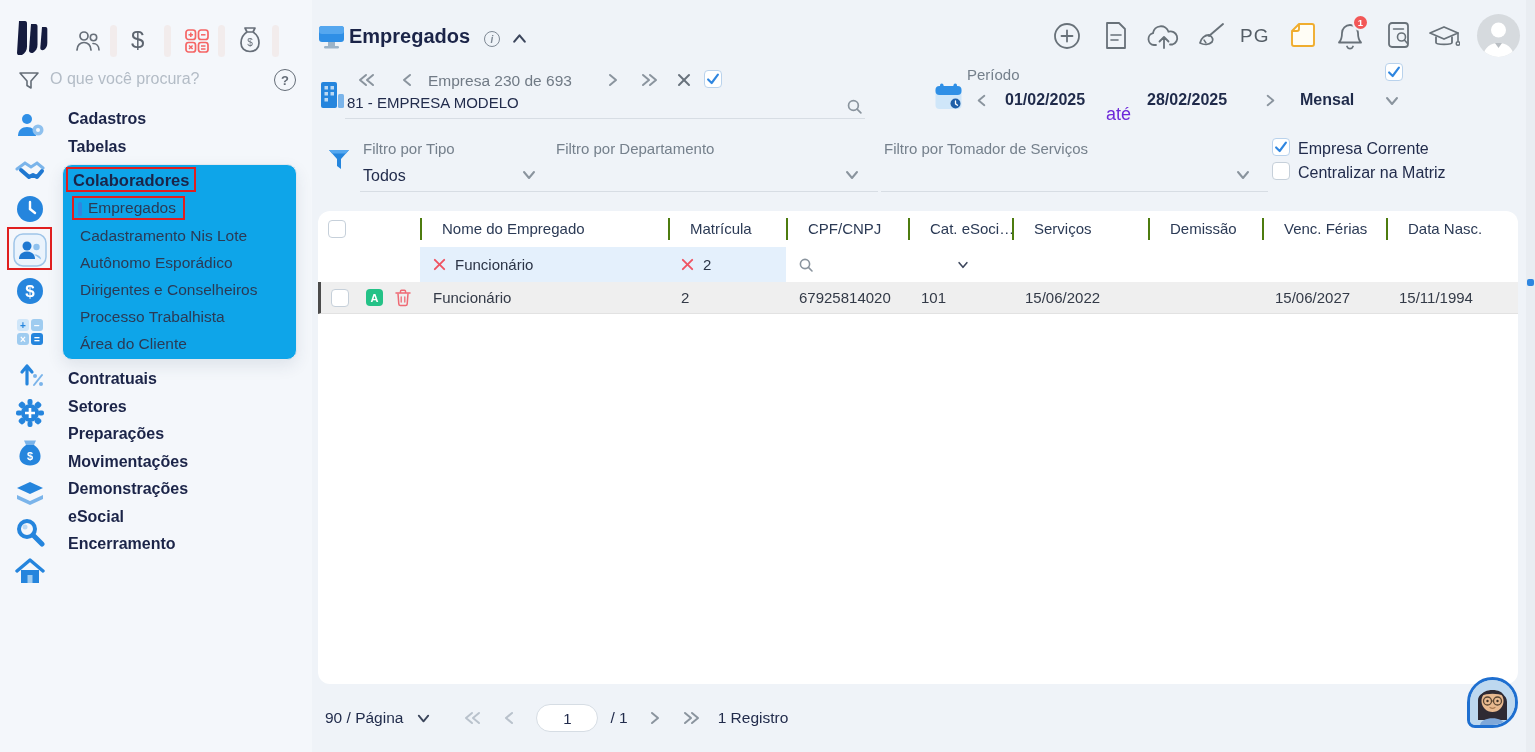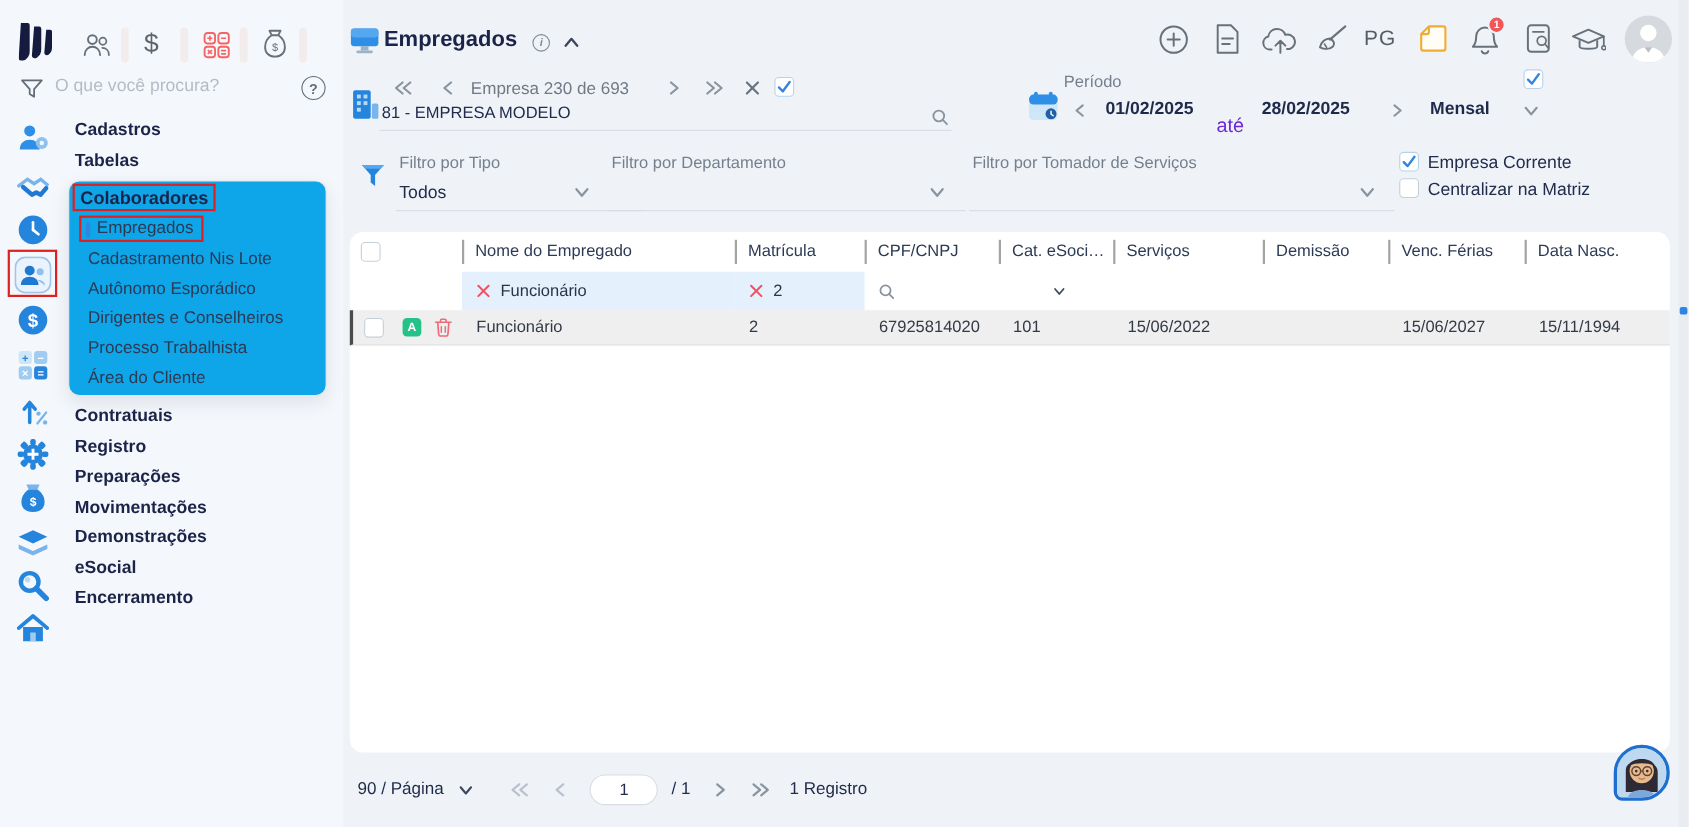--- a/index.html
+++ b/index.html
@@ -53,21 +53,21 @@
   
   .title { font-size:20px; }
   .underline { position:absolute; height:1px; background:#d7dde4; }
 
   
   .card { position:absolute; left:318px; top:211px; width:1200px; height:473px;
           background:#fff; border-radius:12px; }
   .tgrid { display:grid; grid-template-columns:38px 64px 248px 118px 122px 104px 136px 114px 124px 132px;
            align-items:center; }
   .t-head { height:36px; }
-  .t-head .hc { font-size:15px; color:#2b3a55; padding-left:10px; border-left:2px solid #a3a3a3;
+  .t-head .hc { font-size:15px; color:#2b3a55; padding-left:20px; border-left:2px solid #4d7c0f;
                 height:22px; line-height:22px; white-space:nowrap; overflow:hidden; }
   .t-filter { height:35px; }
   .fcell { height:35px; display:flex; align-items:center; gap:8px; padding-left:12px; }
   .fcell.blue { background:#e4f0fc; }
   .t-row { height:32px; background:#efefef; border-left:3px solid #4b4b4b; border-bottom:1px solid #e2e2e2; }
   .t-row .dc { font-size:15px; color:#333a47; padding-left:10px; white-space:nowrap; }
   .badge-a { width:17px; height:17px; border-radius:4px; background:#24c287; color:#fff;
              font-size:11px; font-weight:700; display:inline-flex; align-items:center; justify-content:center; }
 
   
@@ -235,21 +235,21 @@
     <svg class="side-icon" style="top:557px" viewBox="0 0 30 30">
       <path d="M2,14 L15,3 L28,14" fill="none" stroke="#2585dd" stroke-width="3.4" stroke-linecap="round" stroke-linejoin="round"></path>
       <path d="M6,13 v13 h18 v-13 z" fill="#2585dd"></path>
       <rect x="12.5" y="18" width="5" height="8" fill="#9fccf0"></rect>
     </svg>
 
     <div class="menu-item" style="top:110px">Cadastros</div>
     <div class="menu-item" style="top:138px">Tabelas</div>
 
     <div class="menu-item" style="top:370px">Contratuais</div>
-    <div class="menu-item" style="top:398px">Registro</div>
+    <div class="menu-item" style="top:398px">Setores</div>
     <div class="menu-item" style="top:425px">Preparações</div>
     <div class="menu-item" style="top:453px">Movimentações</div>
     <div class="menu-item" style="top:480px">Demonstrações</div>
     <div class="menu-item" style="top:508px">eSocial</div>
     <div class="menu-item" style="top:535px">Encerramento</div>
 
     <div class="popup">
       <div class="p-item" style="left:10px;top:6px;font-size:16.5px;font-weight:700;color:#1b2448">Colaboradores</div>
       <div class="abs" style="left:15px;top:37px;width:4px;height:14px;background:#2f86e0;border-radius:2px"></div>
       <div class="p-item" style="left:25px;top:34px">Empregados</div>

